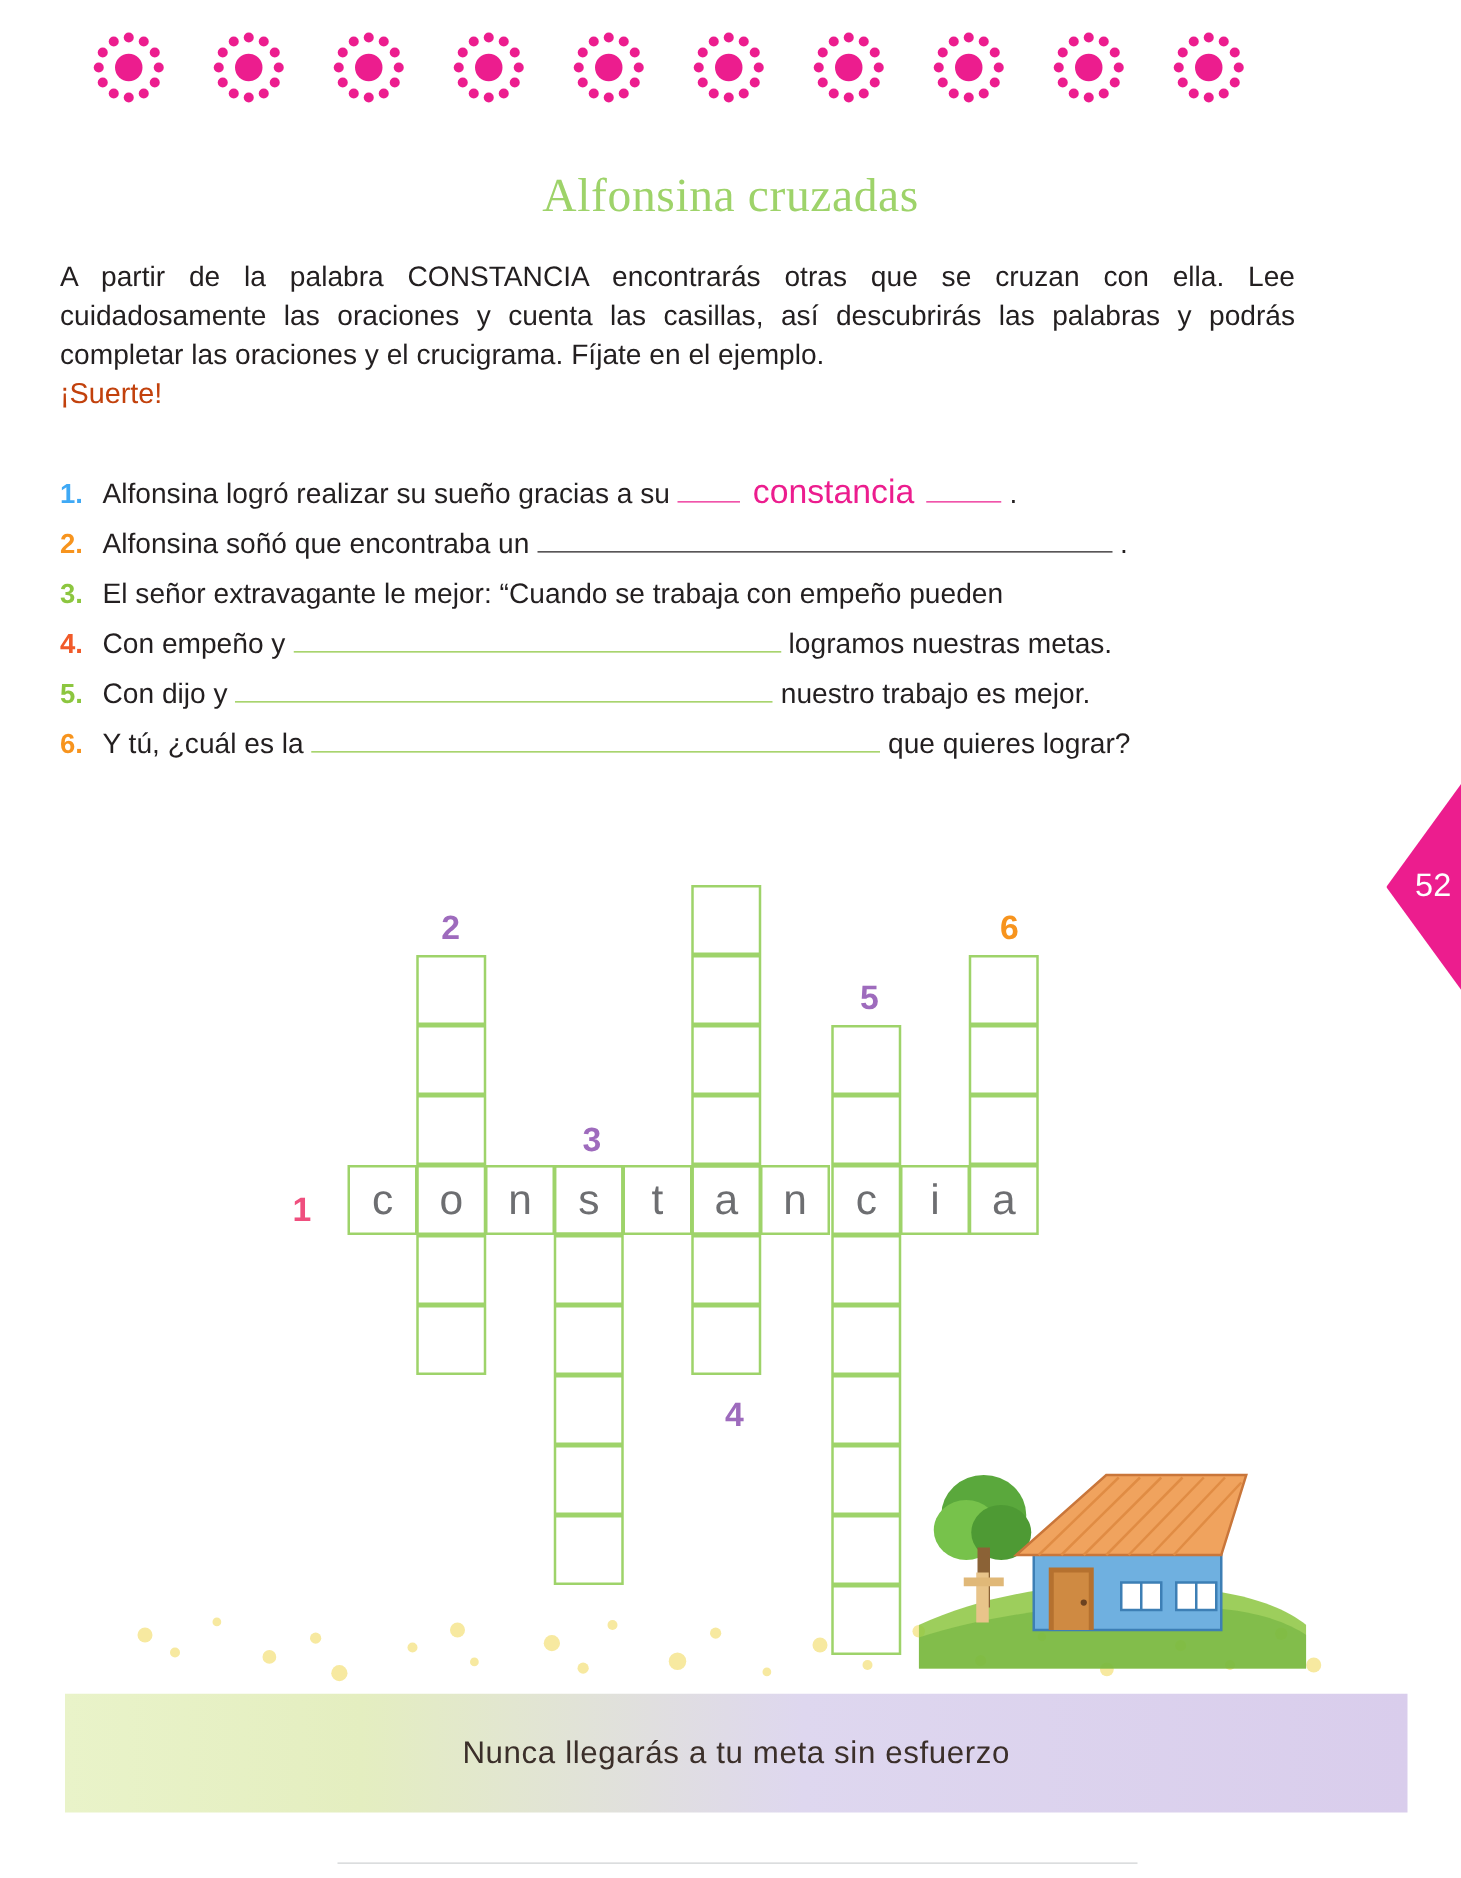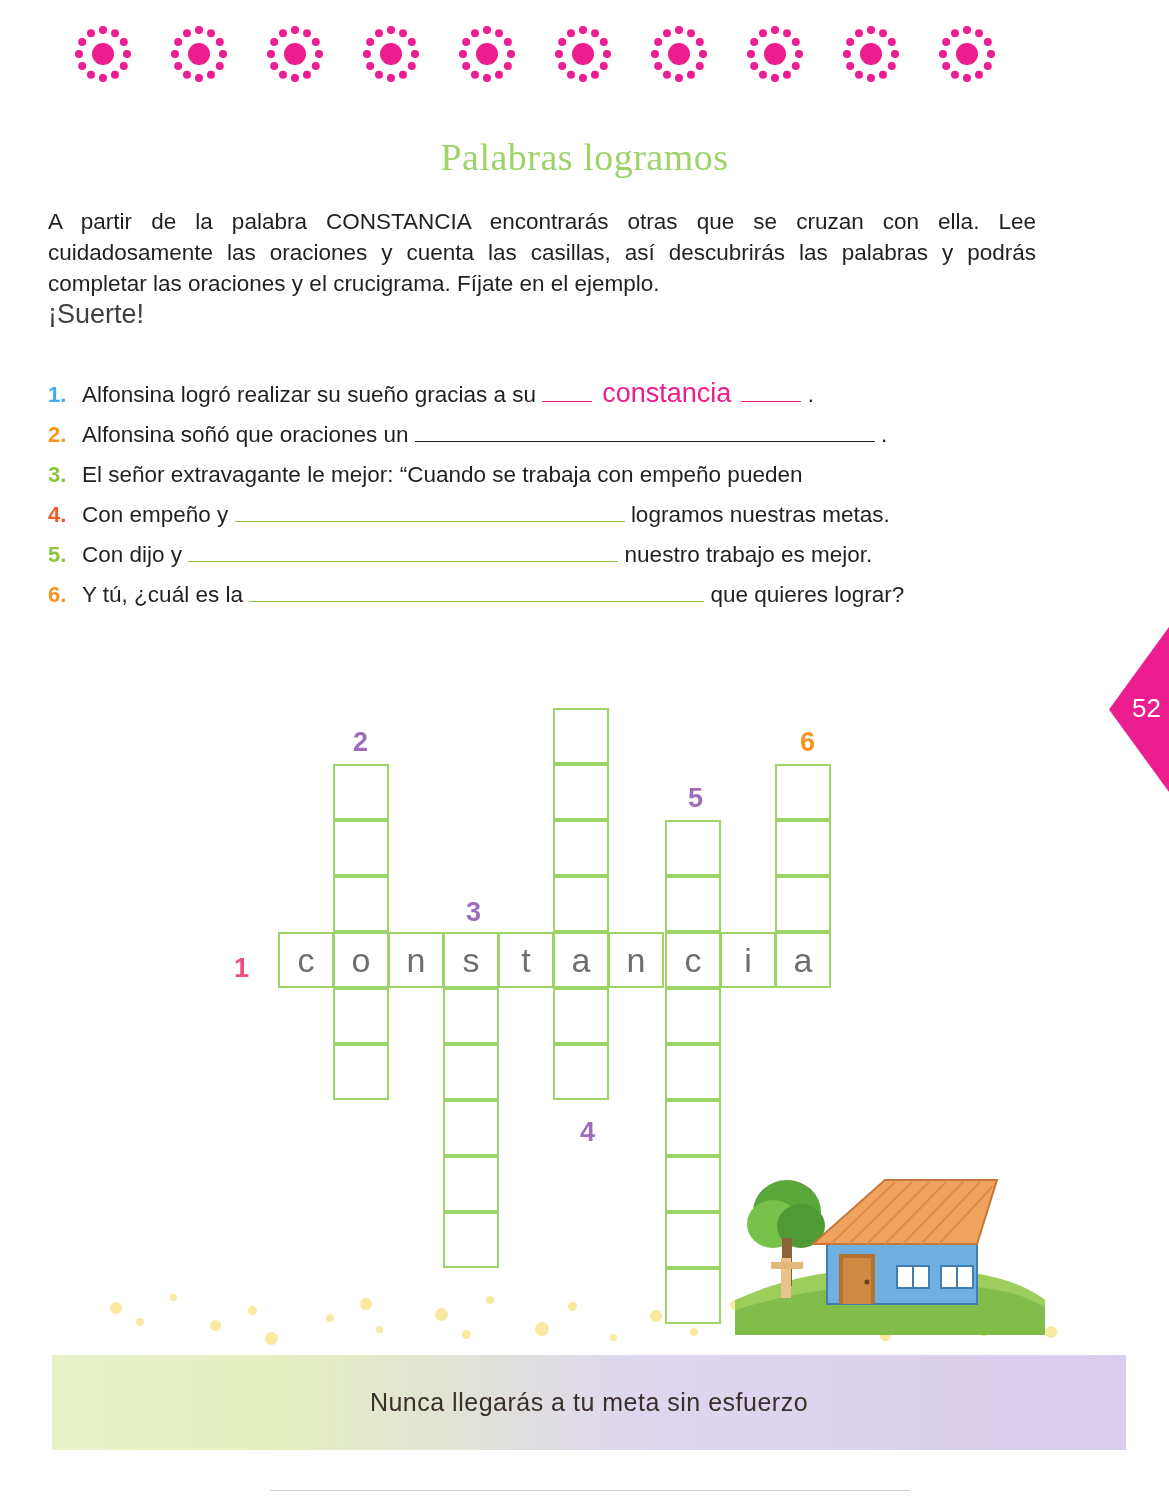--- a/index.html
+++ b/index.html
@@ -72,22 +72,22 @@
     position: absolute;
     top: 206px;
     left: 48px;
     width: 988px;
     font-size: 22.5px;
     line-height: 31px;
     color: #231f20;
     text-align: justify;
   }
   .intro .suerte {
-    color: #404040;
-    font-size: 27px;
+    color: #c2410c;
+    font-size: 23px;
   }
 
   
   .items {
     position: absolute;
     top: 378px;
     left: 48px;
     width: 996px;
   }
   .item {
@@ -392,21 +392,21 @@
       <div class="petal" style="transform: translate(-20.8px, 12px);"></div>
       <div class="petal" style="transform: translate(-24px, 0px);"></div>
       <div class="petal" style="transform: translate(-20.8px, -12px);"></div>
       <div class="petal" style="transform: translate(-12px, -20.8px);"></div>
       <div class="petal" style="transform: translate(0px, -24px);"></div>
       <div class="petal" style="transform: translate(12px, -20.8px);"></div>
       <div class="petal" style="transform: translate(20.8px, -12px);"></div>
     </div>
 </div>
 
-<div class="title">Palabras logramos</div>
+<div class="title">Alfonsina cruzadas</div>
 
 <div class="intro">
   <span>A partir de la palabra CONSTANCIA encontrarás otras que se cruzan con ella. Lee cuidadosamente las oraciones y cuenta las casillas, así descubrirás las palabras y podrás completar las oraciones y el crucigrama. Fíjate en el ejemplo.</span>
   <br>
   <span class="suerte">¡Suerte!</span>
 </div>
 
 <div class="items">
 
   <div class="item">
@@ -414,21 +414,21 @@
     <span class="txt">
       <span>Alfonsina logró realizar su sueño gracias a su</span>
       <span class="blank blank-pink" style="width:50px"></span><span class="answer">constancia</span><span class="blank blank-pink" style="width:60px"></span>
       <span>.</span>
     </span>
   </div>
 
   <div class="item">
     <span class="num n2">2.</span>
     <span class="txt">
-      <span>Alfonsina soñó que oraciones un</span>
+      <span>Alfonsina soñó que encontraba un</span>
       <span class="blank" style="width:460px"></span>
       <span>.</span>
     </span>
   </div>
 
   <div class="item justify">
     <span class="num n3">3.</span><span>El señor extravagante le mejor: “Cuando se trabaja con empeño pueden</span>
   </div>
 
   <div class="item">

